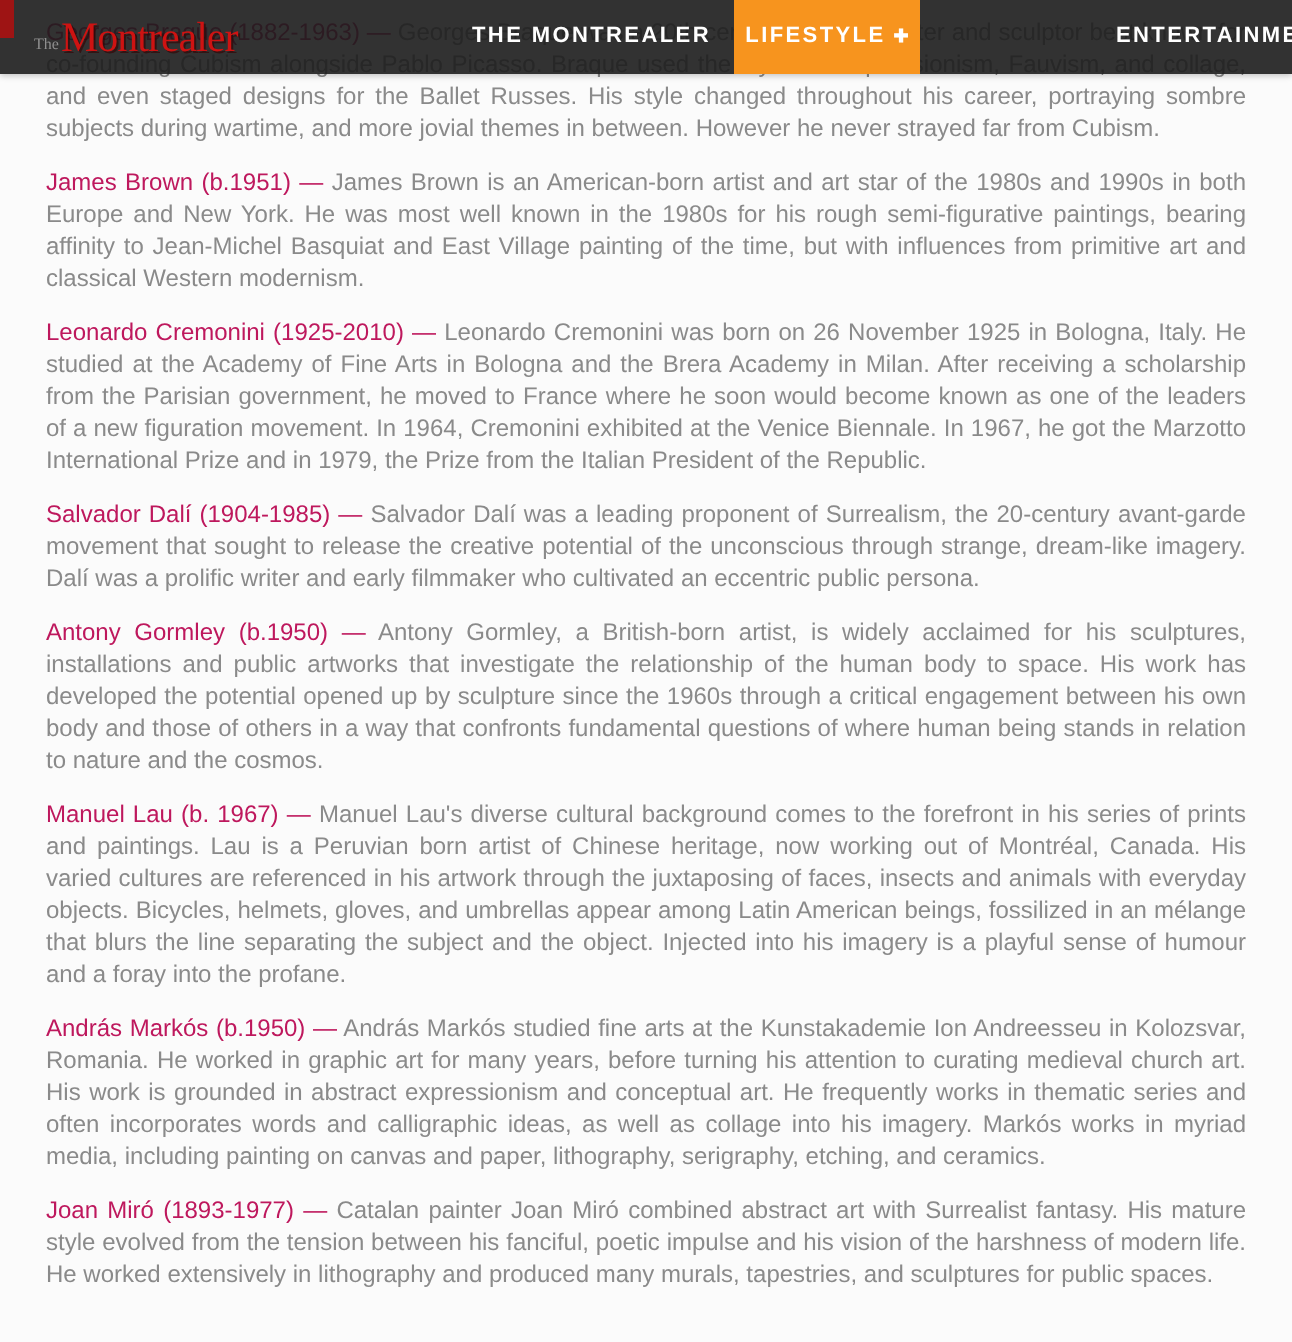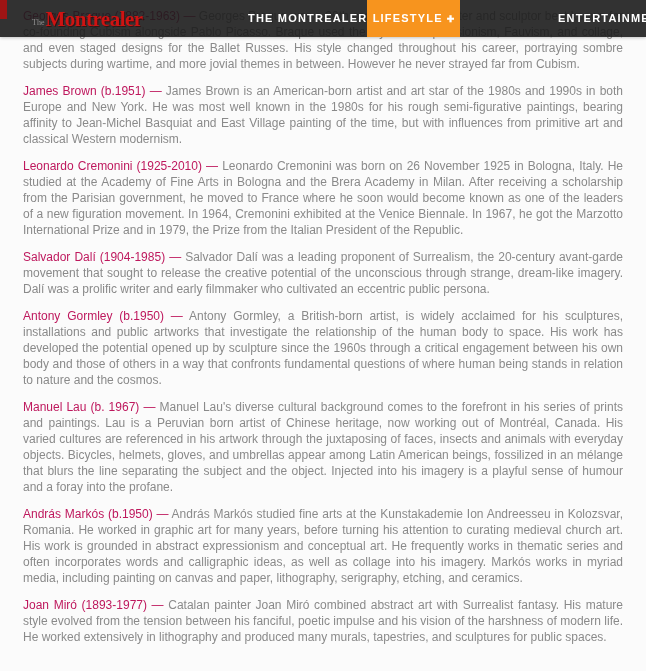--- a/index.html
+++ b/index.html
@@ -21,40 +21,40 @@
   }
   .entry strong { color:#be185d; font-weight:400; }
   
   .nav {
     position:absolute; top:0; left:0; width:646px; height:37px;
     background:rgba(28,28,28,0.9);
     box-shadow:0 1px 3px rgba(0,0,0,0.22);
     z-index:10; overflow:hidden;
   }
   .logo {
-    position:absolute; left:32px; top:50%; transform:translateY(-50%);
+    position:absolute; left:17px; top:50%; transform:translateY(-50%);
     display:flex; align-items:flex-end; cursor:pointer; white-space:nowrap;
   }
   .logo-the {
     font-family:"Liberation Serif", serif;
     font-size:8px; line-height:8px; color:#8f8f8f; margin-right:1px; margin-bottom:3px;
   }
   .logo-name {
     font-family:"Liberation Serif", serif;
-    font-weight:700; font-size:21px; line-height:21px; letter-spacing:-0.5px;
+    font-weight:400; font-size:21px; line-height:21px; letter-spacing:-0.5px;
     color:#ce1312;
     text-shadow:1px 1px 0 rgba(50,5,5,0.65);
   }
   .nav-item {
     position:absolute; top:0; height:37px; line-height:37px;
     color:#ffffff; font-size:11px; font-weight:700; letter-spacing:1.2px;
     white-space:nowrap; cursor:pointer;
   }
   .nav-item .plus { font-size:9px; margin-left:4px; letter-spacing:0; }
-  .nav-item-0 { left:248px;text-align:center; }
+  .nav-item-0 { left:236px;text-align:center; }
   .nav-item-1 { left:367px; width:93px; text-align:center; background:#f7941e; }
   .nav-item-2 { left:475px;margin-top:38px; }
   .nav-item-3 { left:558px; }
   
   .corner-mark {
     position:absolute; top:0; left:0; width:7px; height:19px;
     background:#9e1414; z-index:11;
   }
 </style>
 </head>

